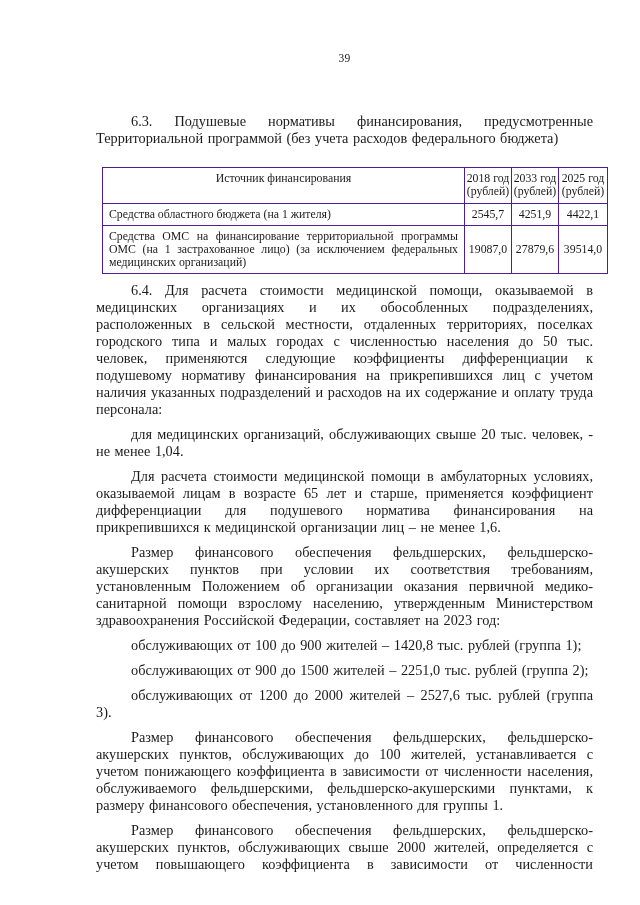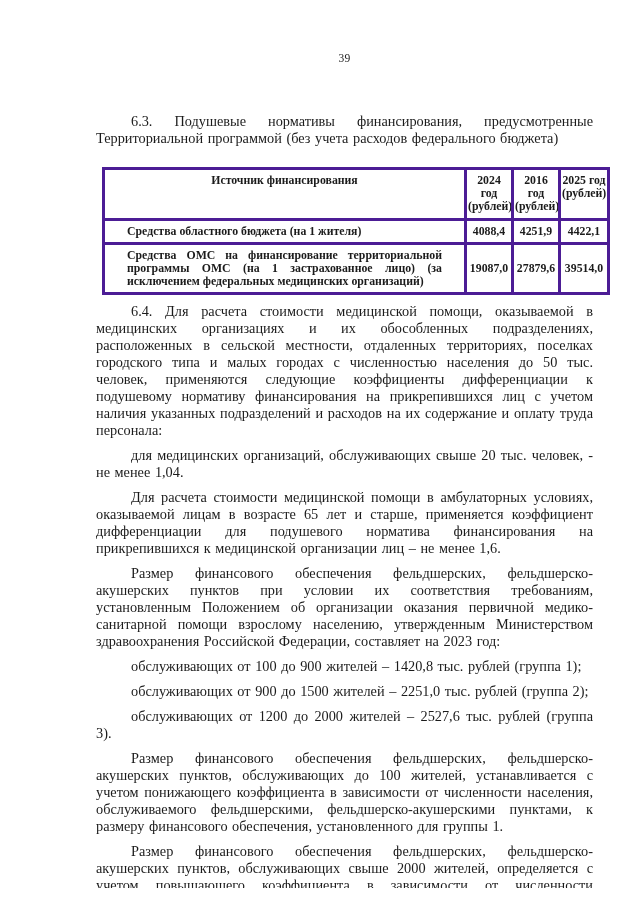--- a/index.html
+++ b/index.html
@@ -38,33 +38,33 @@
   p.continued { text-align-last: justify; }
   .fin-table {
     border-collapse: collapse;
     table-layout: fixed;
     width: 505px;
     margin: 20px 0 0 14px;
     font-size: 11.8px;
     line-height: 13px;
   }
   .fin-table th, .fin-table td {
-    border: 3px solid #4c1d95;
-    font-weight: bold;
+    border: 1px solid #4c1d95;
+    font-weight: normal;
     overflow: hidden;
   }
   .fin-table th {
     vertical-align: top;
     text-align: center;
     padding: 4px 1px 5px 1px;
   }
   .fin-table td.src {
     text-align: left;
     vertical-align: middle;
-    padding: 4px 22px;
+    padding: 4px 6px;
   }
   .fin-table td.src-just { text-align: justify; margin-left: 44px; }
   .fin-table td.num {
     text-align: center;
     vertical-align: middle;
     padding: 4px 1px;
   }
   .body-text { margin-top: 8px; }
 </style>
 </head>
@@ -81,29 +81,29 @@
     <table class="fin-table">
       <colgroup>
         <col style="width:362px">
         <col style="width:47px">
         <col style="width:47px">
         <col style="width:49px">
       </colgroup>
       <thead>
         <tr>
           <th>Источник финансирования</th>
-          <th>2024 год (рублей)</th>
-          <th>2016 год (рублей)</th>
+          <th>2018 год (рублей)</th>
+          <th>2033 год (рублей)</th>
           <th>2025 год (рублей)</th>
         </tr>
       </thead>
       <tbody>
         <tr>
           <td class="src">Средства областного бюджета (на 1 жителя)</td>
-          <td class="num">4088,4</td>
+          <td class="num">2545,7</td>
           <td class="num">4251,9</td>
           <td class="num">4422,1</td>
         </tr>
         <tr>
           <td class="src src-just">Средства ОМС на финансирование территориальной программы ОМС (на 1 застрахованное лицо) (за исключением федеральных медицинских организаций)</td>
           <td class="num">19087,0</td>
           <td class="num">27879,6</td>
           <td class="num">39514,0</td>
         </tr>
       </tbody>

